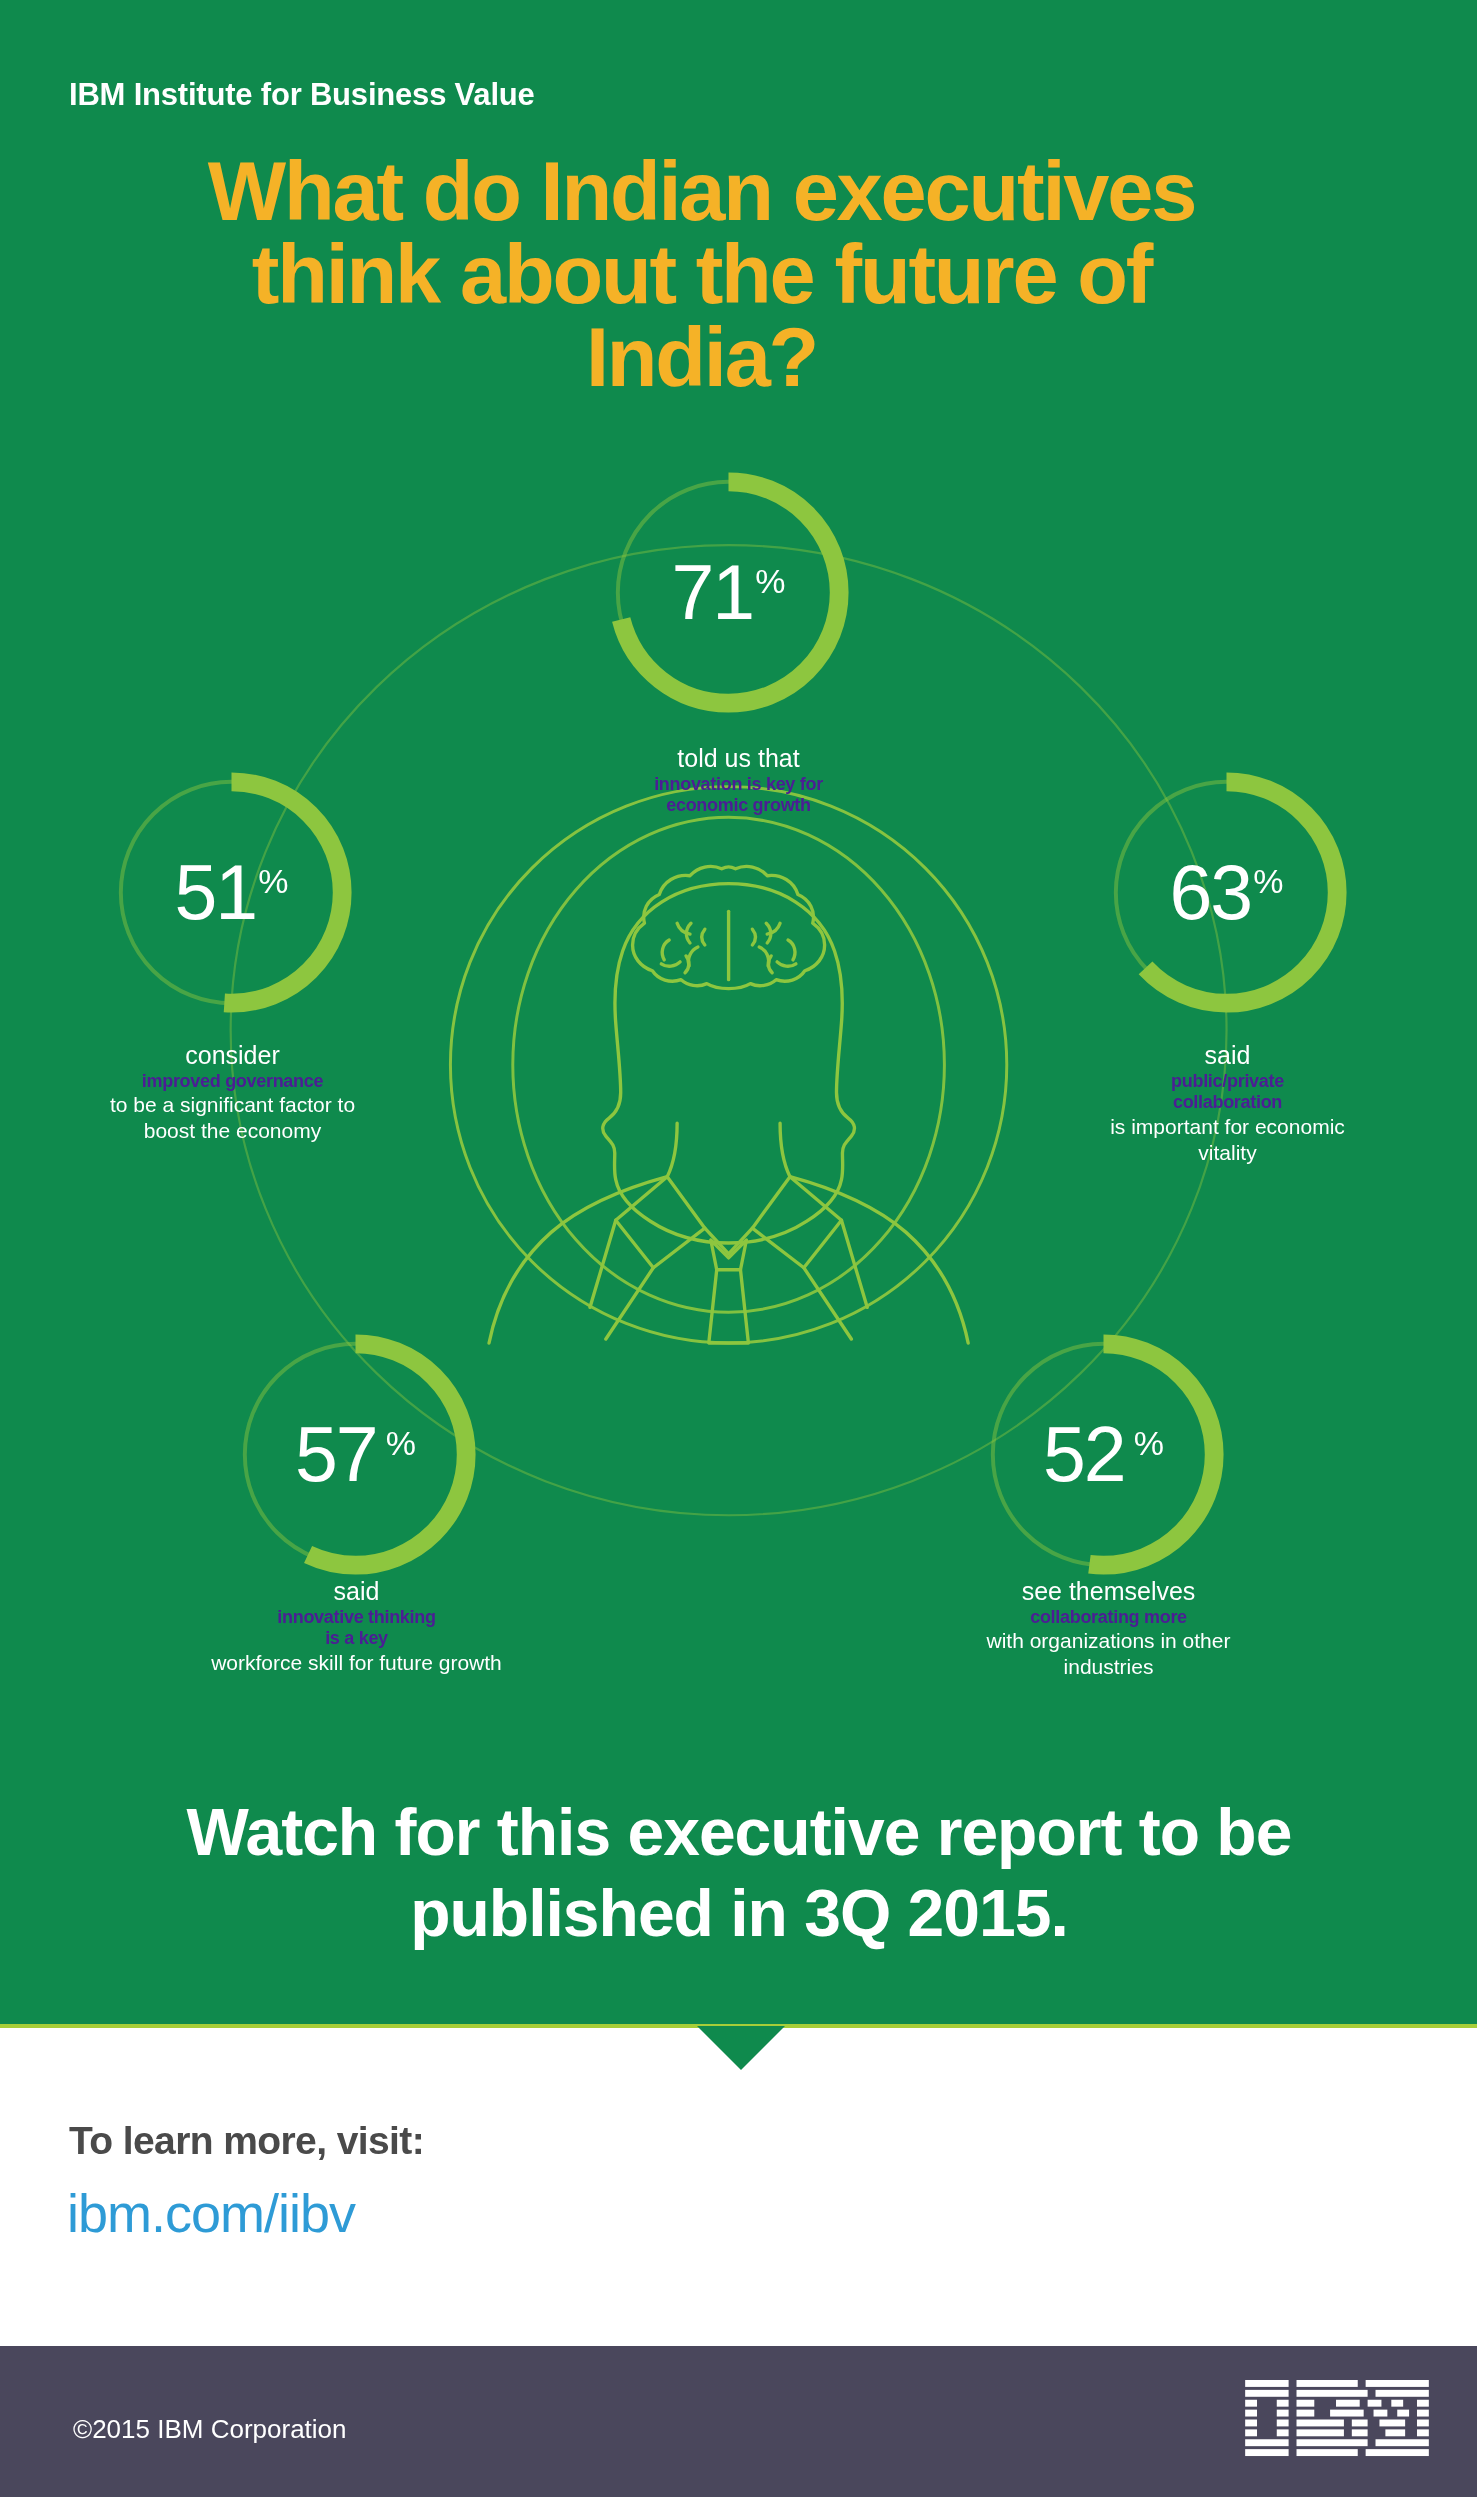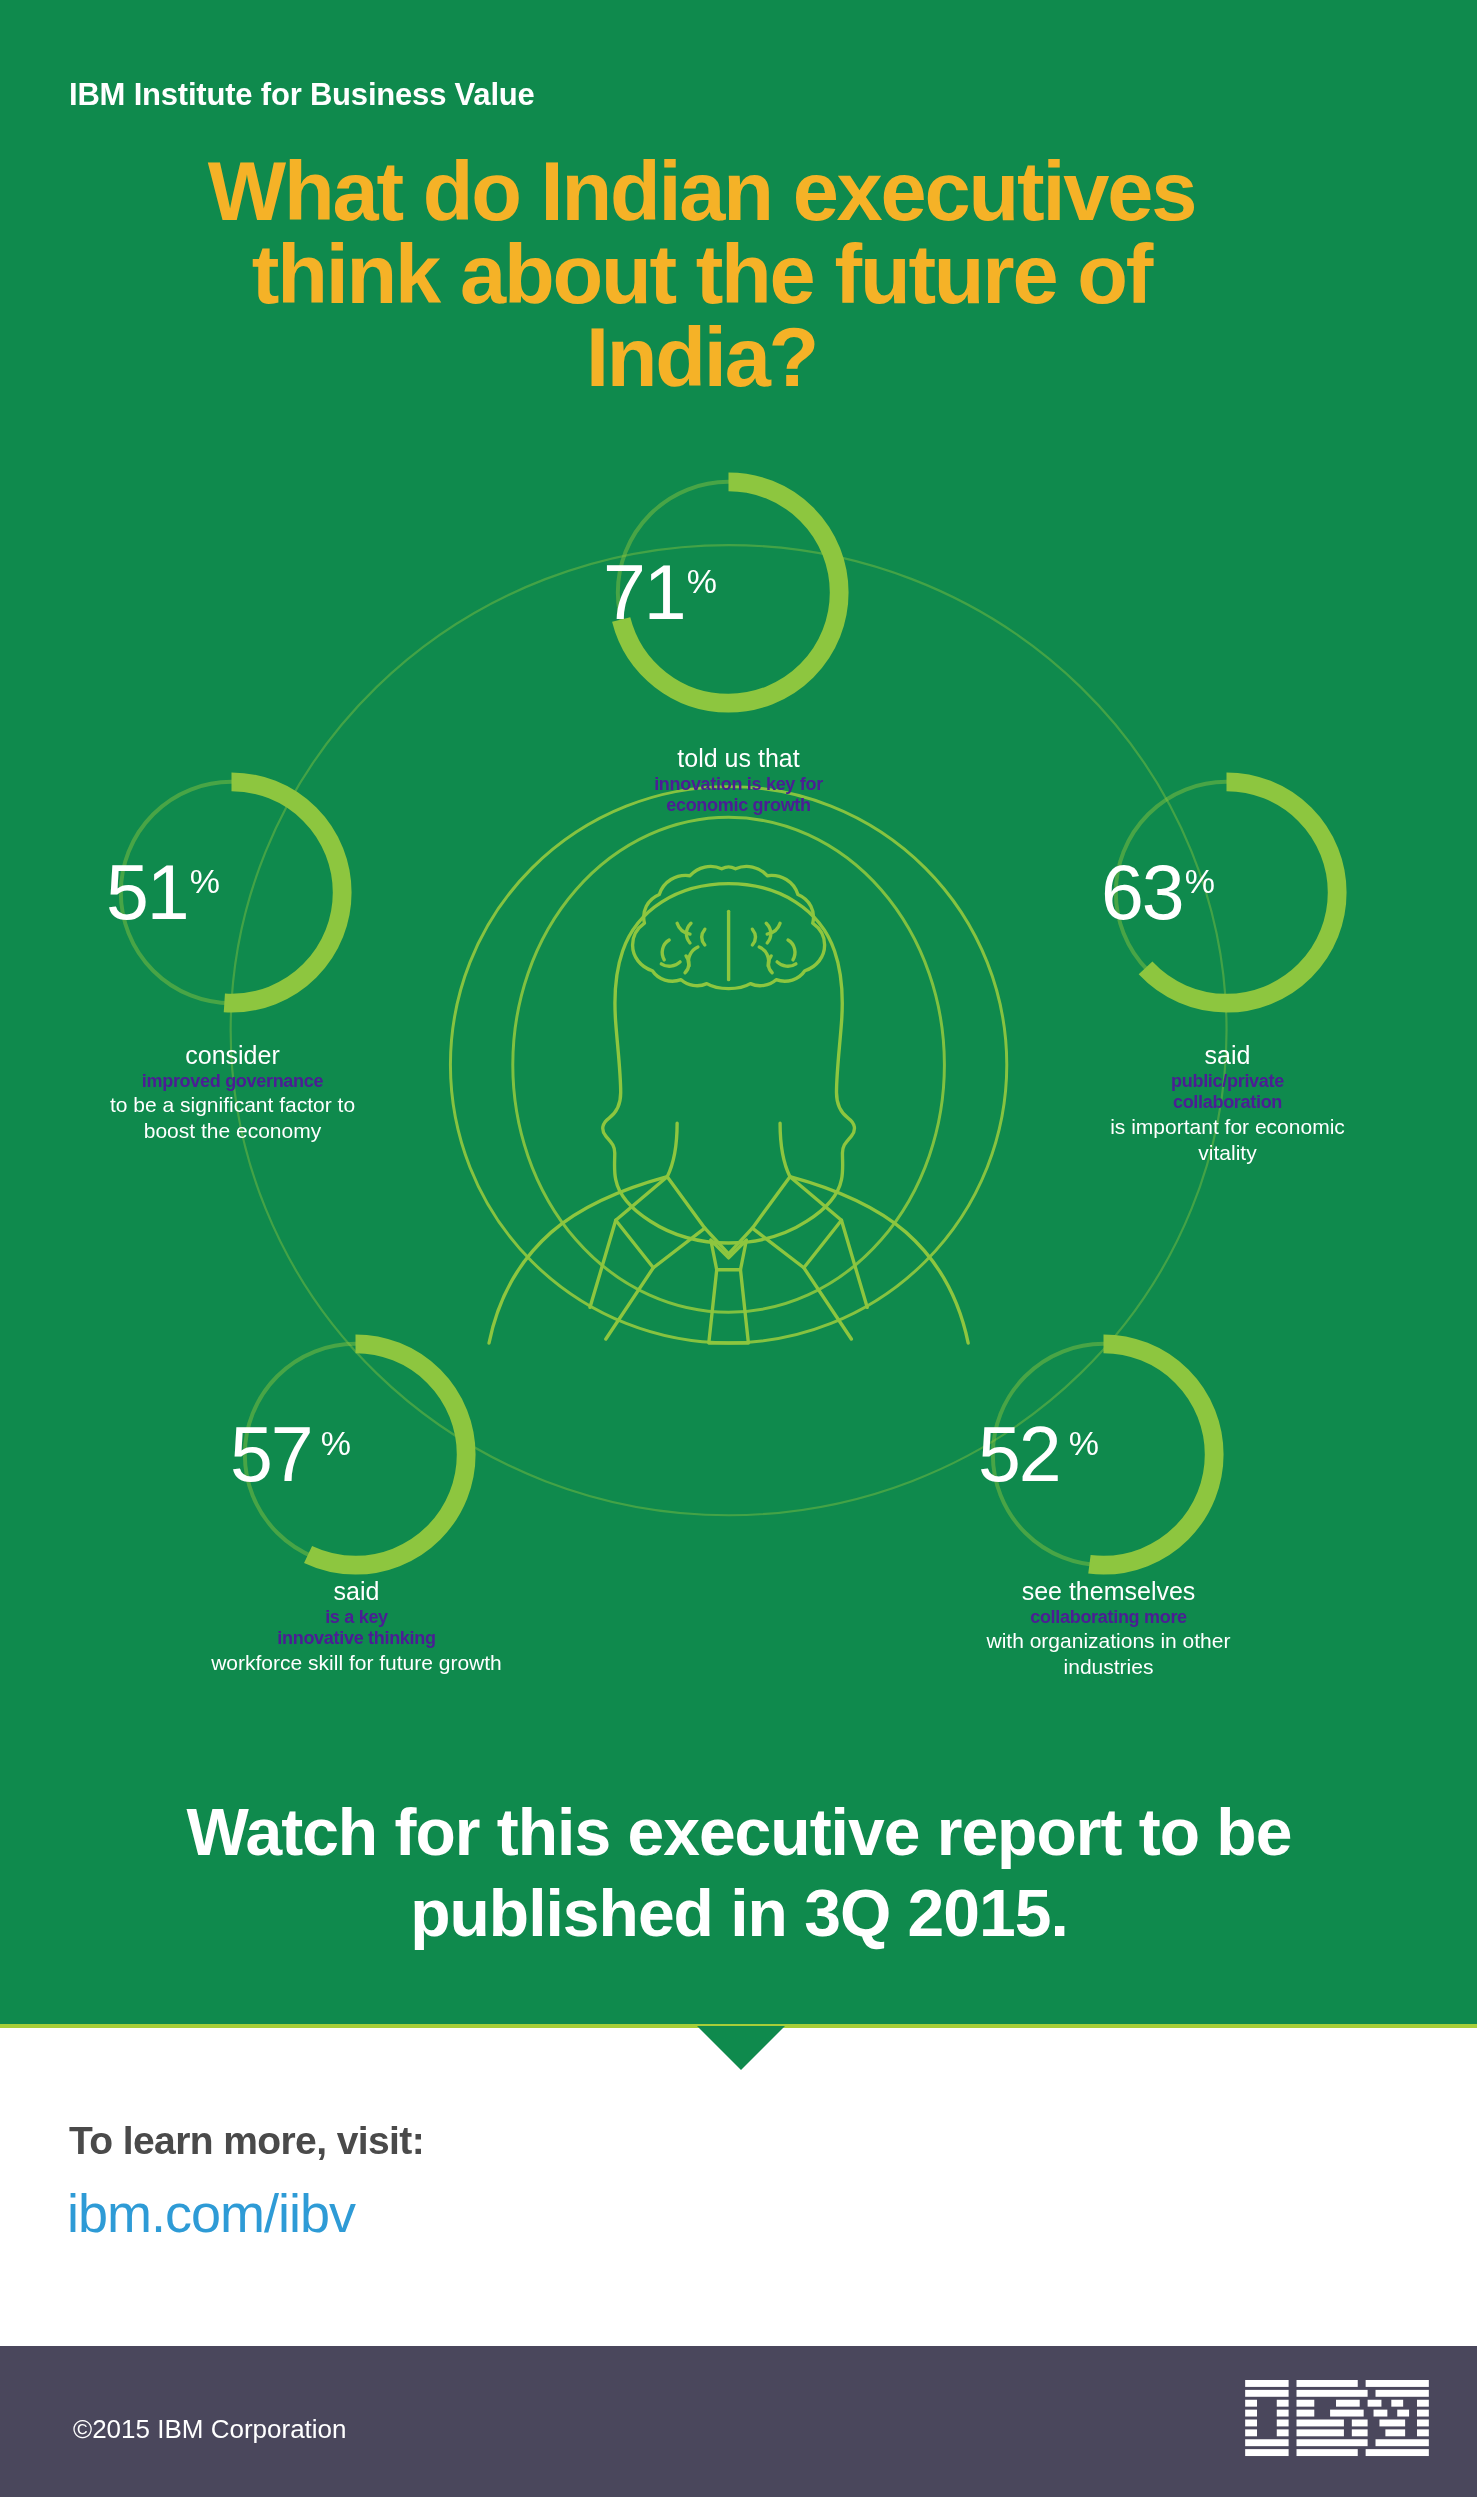--- a/index.html
+++ b/index.html
@@ -80,21 +80,21 @@
     width: 251px;
     height: 251px;
   }
   .donut svg { position: absolute; left: 0; top: 0; }
   .donut .value {
     position: absolute;
     left: 0; top: 0;
     width: 251px; height: 251px;
     display: flex;
     align-items: center;
-    justify-content: flex-start;
+    justify-content: center;
     color: #ffffff;
     white-space: nowrap;
   }
   .donut .num {
     font-size: 77px;
     font-weight: normal;
     letter-spacing: -2px;
     line-height: 1;
   }
   .donut .pct {
@@ -388,22 +388,22 @@
   <div class="caption" id="cap-collab-pp">
     <span class="lead">said</span>
     <span class="emph">public/private</span>
     <span class="emph">collaboration</span>
     <span class="tail">is important for economic</span>
     <span class="tail">vitality</span>
   </div>
 
   <div class="caption" id="cap-thinking">
     <span class="lead">said</span>
+    <span class="emph">innovative thinking</span>
     <span class="emph">is a key</span>
-    <span class="emph">innovative thinking</span>
     <span class="tail">workforce skill for future growth</span>
   </div>
 
   <div class="caption" id="cap-collab-more">
     <span class="lead">see themselves</span>
     <span class="emph">collaborating more</span>
     <span class="tail">with organizations in other</span>
     <span class="tail">industries</span>
   </div>
 

